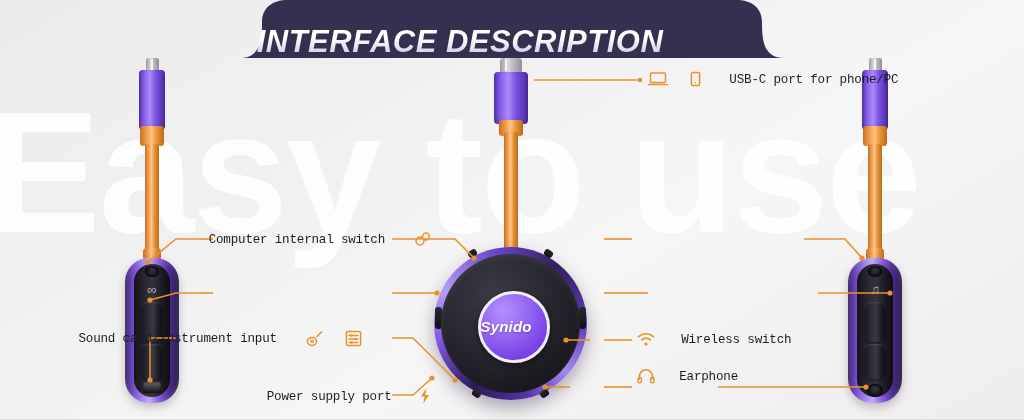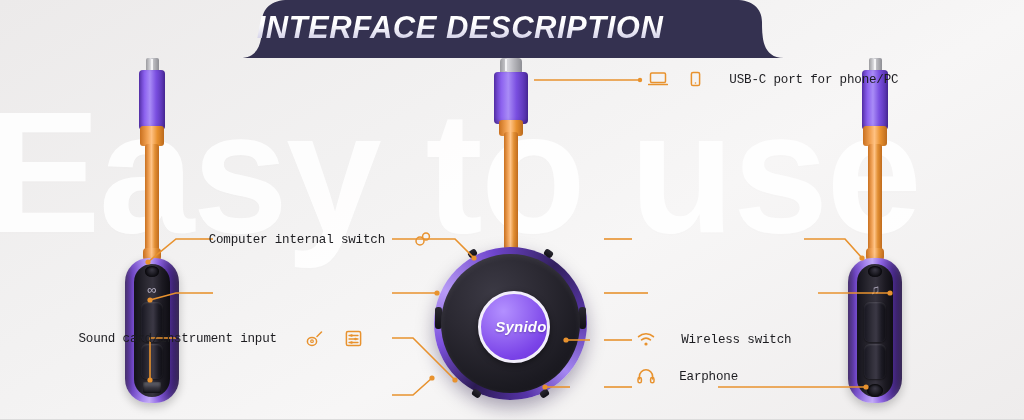--- a/index.html
+++ b/index.html
@@ -21,21 +21,21 @@
     font-size:172px;line-height:172px;font-weight:700;
     color:#ffffff;opacity:.92;letter-spacing:-2px;
     white-space:nowrap;user-select:none;
     text-shadow:0 2px 2px rgba(0,0,0,0.012);
   }
 
   
   #banner-wrap{position:absolute;left:0;top:0;width:1024px;height:58px;}
   #banner-svg{position:absolute;left:0;top:0;}
   #banner-title{
-    position:absolute;left:0;top:2px;width:920px;height:52px;
+    position:absolute;left:0;top:16px;width:920px;height:52px;
     display:flex;align-items:center;justify-content:center;
     font-size:31px;font-weight:700;font-style:italic;
     letter-spacing:.5px;
     background:linear-gradient(180deg,#ffffff 42%,#c9c6e4 78%,#b3afd6 100%);
     -webkit-background-clip:text;background-clip:text;color:transparent;
     text-shadow:none;
   }
 
   
   .device{position:absolute;}
@@ -117,21 +117,21 @@
     position:absolute;left:7px;top:7px;width:139px;height:139px;border-radius:50%;
     background:radial-gradient(circle at 38% 28%,#3b3944 0%,#2b2932 38%,#1b1a21 72%,#121116 100%);
     box-shadow:inset 0 2px 6px rgba(255,255,255,.08);
   }
   #puck-btn{
     position:absolute;left:50%;top:50%;margin-left:-33px;margin-top:-33px;
     width:66px;height:66px;border-radius:50%;
     background:radial-gradient(circle at 34% 26%,#b390ff 0%,#9466f2 40%,#7b44e8 70%,#6a32d8 100%);
     border:3px solid #f2eefb;
     box-shadow:0 2px 6px rgba(0,0,0,.45);
-    display:flex;align-items:center;justify-content:flex-end;
+    display:flex;align-items:center;justify-content:flex-start;
   }
   #puck-logo{
     color:#ffffff;font-size:15px;font-style:italic;font-weight:700;
     letter-spacing:.2px;text-shadow:0 1px 2px rgba(0,0,0,.25);
   }
   .puck-nub{
     position:absolute;width:9px;height:7px;border-radius:3px;
     background:linear-gradient(180deg,#2a2831,#111016);
   }
 
@@ -306,20 +306,28 @@
       <svg width="17" height="17" viewBox="0 0 17 17">
           <rect x="1.4" y="1.4" width="14.2" height="14.2" rx="1.6" fill="none" stroke="#e8922e" stroke-width="1.5"></rect>
           <path d="M4 5.5 H13 M4 9 H13 M4 12.5 H13" stroke="#e8922e" stroke-width="1.3" stroke-linecap="round"></path>
           <circle cx="6.5" cy="5.5" r="1.3" fill="#e8922e"></circle>
           <circle cx="10.5" cy="9" r="1.3" fill="#e8922e"></circle>
           <circle cx="6.5" cy="12.5" r="1.3" fill="#e8922e"></circle>
         </svg>
     </span>
   </div>
 
+  <div class="label left" style="left:0px;top:387px;width:388px;">
+    <span class="txt">Power supply port</span>
+    <span class="ico">
+      <svg width="14" height="18" viewBox="0 0 14 18">
+          <path d="M8.5 1 L3 9.6 H6.6 L5.2 17 L11 8.1 H7.3 Z" fill="#e8922e"></path>
+        </svg>
+    </span>
+  </div>
 
 
 
   <div class="label" style="left:637px;top:332px;">
     <span class="ico">
       <svg width="18" height="15" viewBox="0 0 18 15">
           <path d="M1.6 4.6 A11 11 0 0 1 16.4 4.6" fill="none" stroke="#e8922e" stroke-width="1.7" stroke-linecap="round"></path>
           <path d="M4.6 7.8 A7 7 0 0 1 13.4 7.8" fill="none" stroke="#e8922e" stroke-width="1.7" stroke-linecap="round"></path>
           <circle cx="9" cy="12" r="1.6" fill="#e8922e"></circle>
         </svg>

